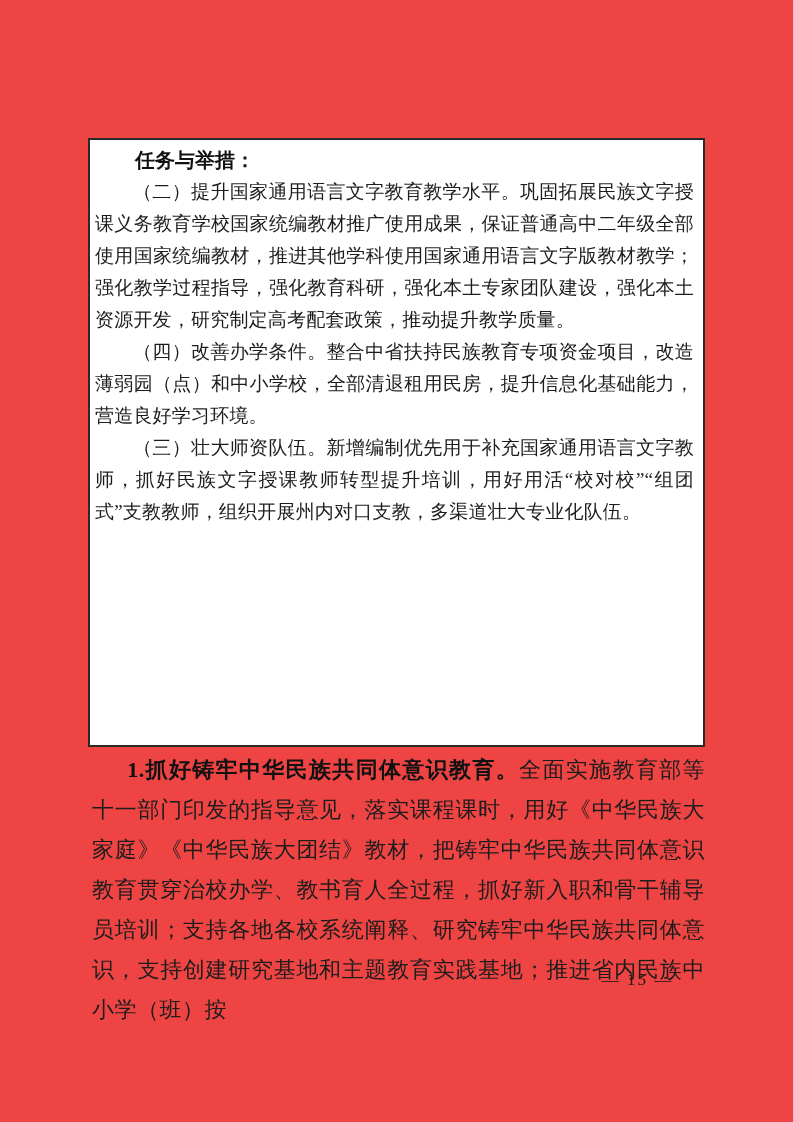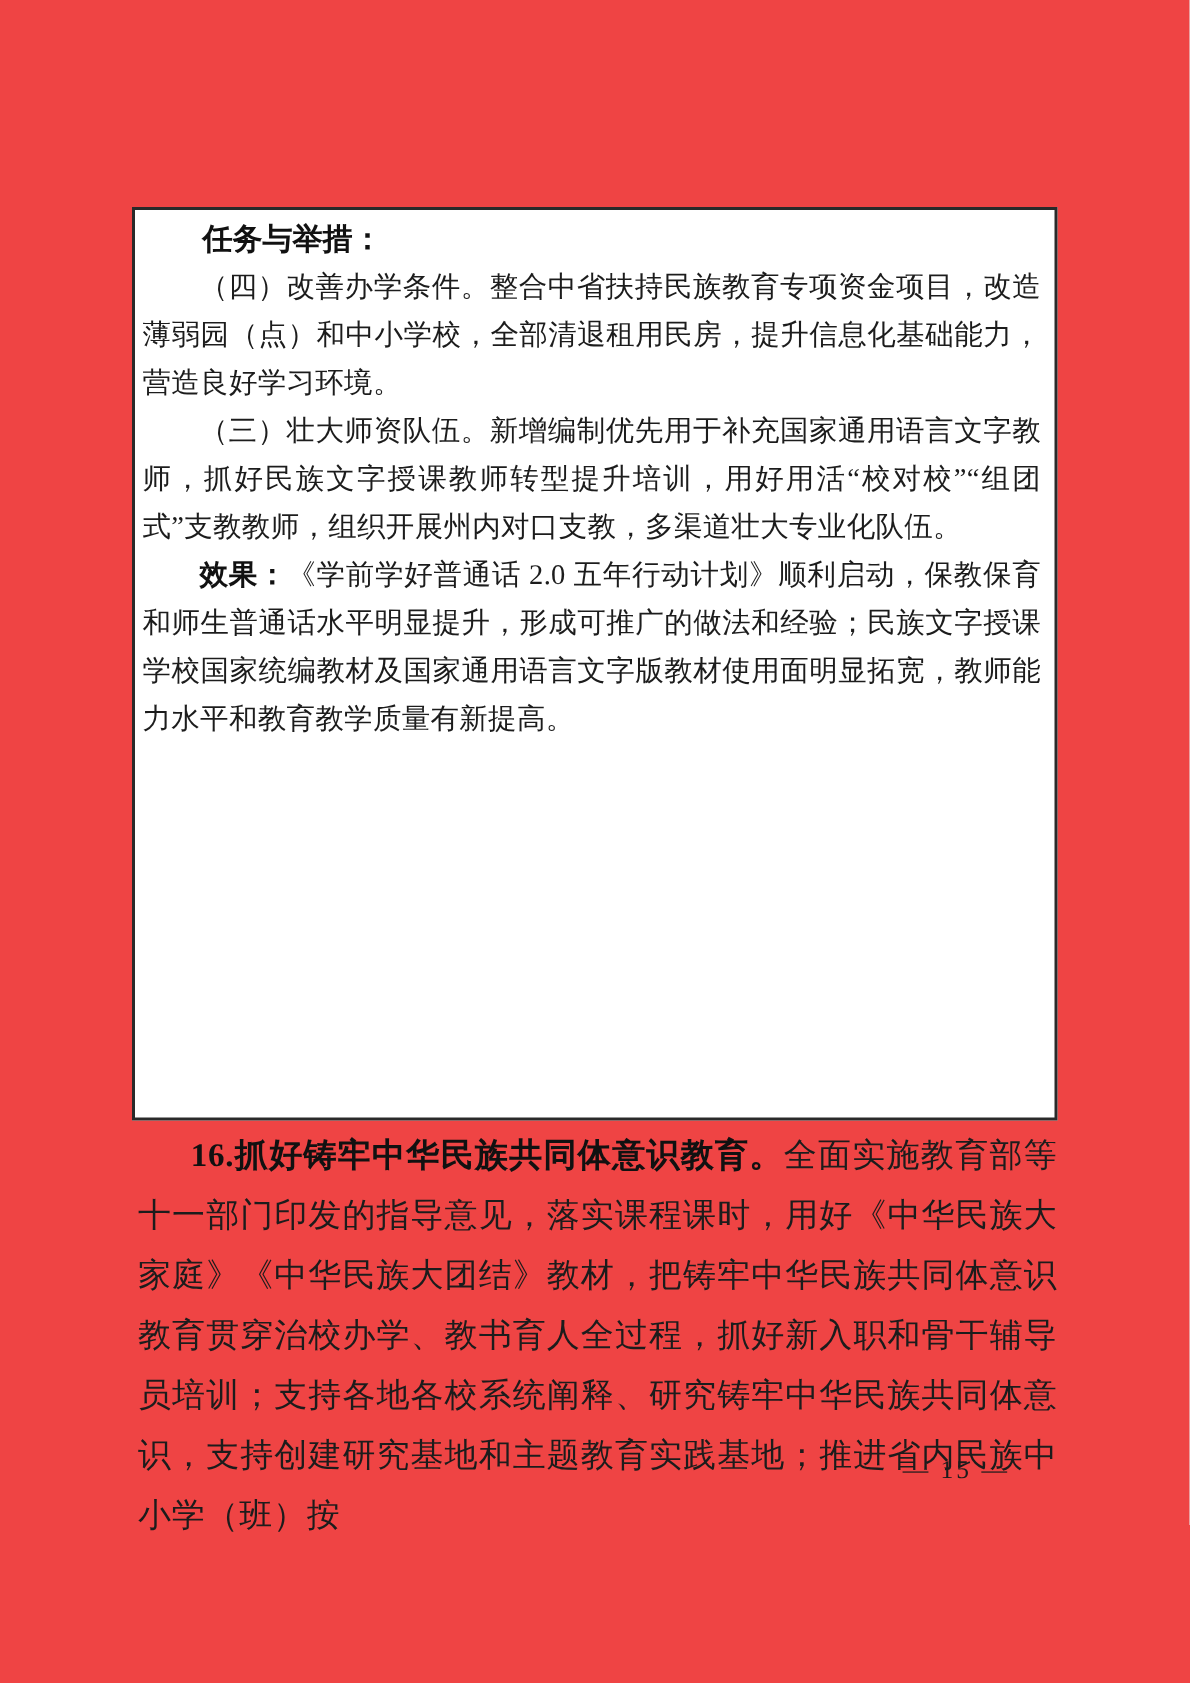--- a/index.html
+++ b/index.html
@@ -81,25 +81,25 @@
 </style>
 </head>
 <body>
 
 <div class="page">
 
   <div class="task-box">
     <p class="box-title">任务与举措：</p>
 
 
+    <p class="box-par">（二）提升国家通用语言文字教育教学水平。巩固拓展民族文字授课义务教育学校国家统编教材推广使用成果，保证普通高中二年级全部使用国家统编教材，推进其他学科使用国家通用语言文字版教材教学；强化教学过程指导，强化教育科研，强化本土专家团队建设，强化本土资源开发，研究制定高考配套政策，推动提升教学质量。</p>
 
     <p class="box-par">（四）改善办学条件。整合中省扶持民族教育专项资金项目，改造薄弱园（点）和中小学校，全部清退租用民房，提升信息化基础能力，营造良好学习环境。</p>
 
     <p class="box-par">（三）壮大师资队伍。新增编制优先用于补充国家通用语言文字教师，抓好民族文字授课教师转型提升培训，用好用活“校对校”“组团式”支教教师，组织开展州内对口支教，多渠道壮大专业化队伍。</p>
 
-    <p class="box-par"><span class="effect-label">效果：</span><span>《学前学好普通话 2.0 五年行动计划》顺利启动，保教保育和师生普通话水平明显提升，形成可推广的做法和经验；民族文字授课学校国家统编教材及国家通用语言文字版教材使用面明显拓宽，教师能力水平和教育教学质量有新提高。</span></p>
   </div>
 
-  <p class="body-par"><span class="lead">16.抓好铸牢中华民族共同体意识教育。</span><span>全面实施教育部等十一部门印发的指导意见，落实课程课时，用好《中华民族大家庭》《中华民族大团结》教材，把铸牢中华民族共同体意识教育贯穿治校办学、教书育人全过程，抓好新入职和骨干辅导员培训；支持各地各校系统阐释、研究铸牢中华民族共同体意识，支持创建研究基地和主题教育实践基地；推进省内民族中小学（班）按</span></p>
+  <p class="body-par"><span class="lead">1.抓好铸牢中华民族共同体意识教育。</span><span>全面实施教育部等十一部门印发的指导意见，落实课程课时，用好《中华民族大家庭》《中华民族大团结》教材，把铸牢中华民族共同体意识教育贯穿治校办学、教书育人全过程，抓好新入职和骨干辅导员培训；支持各地各校系统阐释、研究铸牢中华民族共同体意识，支持创建研究基地和主题教育实践基地；推进省内民族中小学（班）按</span></p>
 
   <div class="page-number">— 15 —</div>
 
 </div>
 
 </body></html>

